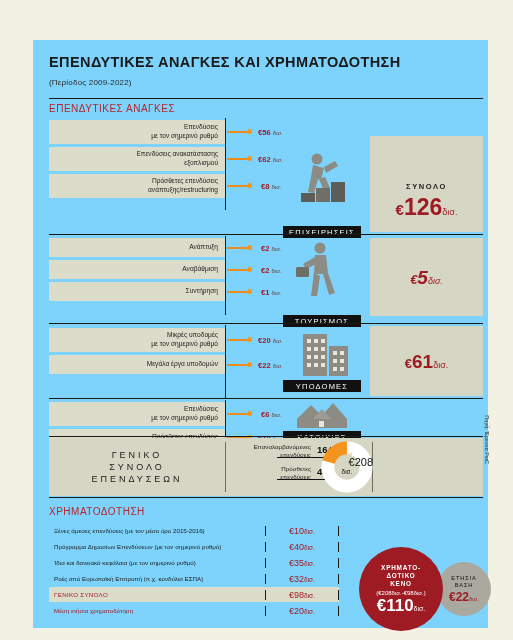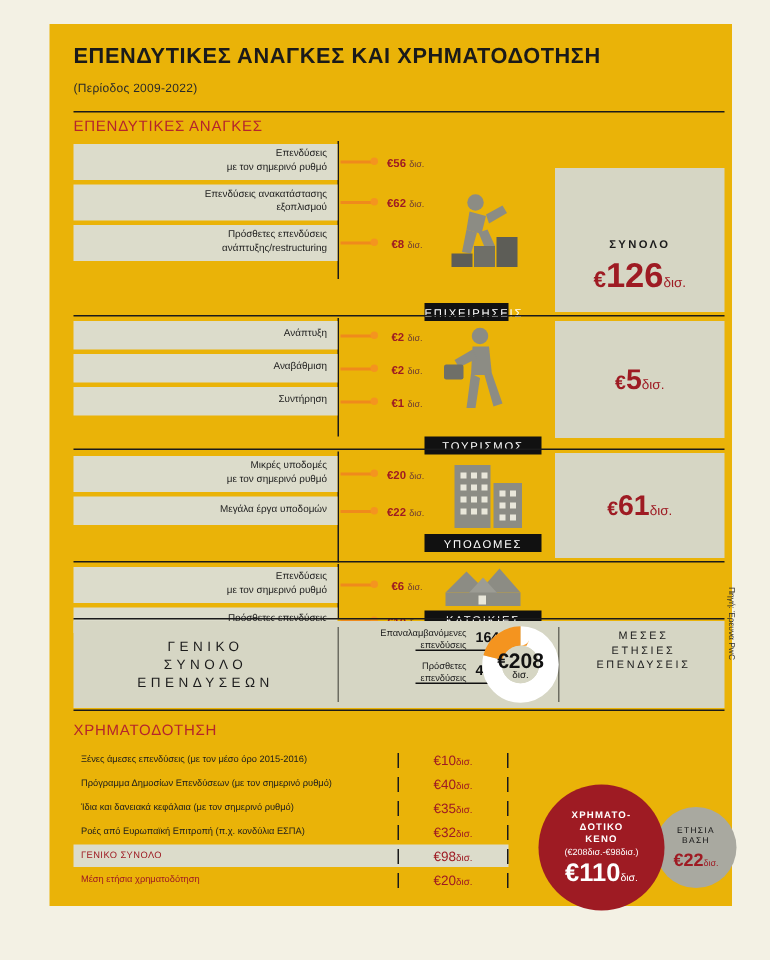--- a/index.html
+++ b/index.html
@@ -8,22 +8,22 @@
     background:#ffffff;
     font-family:"Liberation Sans","DejaVu Sans",sans-serif;
     -webkit-font-smoothing:antialiased;
   }
   #page{
     position:relative;width:513px;height:640px;
     background:#f3f1e4;
     box-sizing:border-box;
   }
   .canvas{
-    position:absolute;left:33px;top:16px;width:455px;height:588px;
-    background:#eab308;
+    position:absolute;left:33px;top:40px;width:455px;height:588px;
+    background:#7dd3fc;
   }
   
   .title{
     position:absolute;left:16px;top:14px;
     font-size:14.5px;font-weight:bold;letter-spacing:.4px;color:#1a1a1a;
     white-space:nowrap;
   }
   .subtitle{
     position:absolute;left:16px;top:38px;
     font-size:8px;color:#2a2a2a;letter-spacing:.2px;
@@ -94,21 +94,21 @@
   }
   .donutnum{position:absolute;font-size:9.5px;font-weight:bold;color:#111;}
   .leader{position:absolute;height:1px;background:#111;}
   .arrowhd{
     position:absolute;width:0;height:0;
     border-left:4px solid #111;border-top:2.5px solid transparent;border-bottom:2.5px solid transparent;
   }
   .donutcenter{
     position:absolute;text-align:center;line-height:1;
   }
-  .donutcenter .big{font-size:14px;font-weight:bold;color:#111;}
+  .donutcenter .big{font-size:11px;font-weight:normal;color:#111;text-align:right;}
   .donutcenter .u{font-size:6.5px;color:#111;}
   .avg{position:absolute;text-align:center;}
   .avg .l{font-size:7.2px;letter-spacing:1.8px;line-height:9.5px;color:#1b1b1b;}
   .avg .v{font-size:18px;font-weight:bold;color:#9e1b23;line-height:1;margin-top:2px;}
   .avg .v .cur{font-size:13px;}
   .avg .v .u{font-size:8px;font-weight:normal;}
   .srcv{
     position:absolute;right:-2px;top:424px;
     font-size:5.6px;color:#2a2a2a;
     transform:rotate(90deg);transform-origin:right top;white-space:nowrap;
@@ -202,21 +202,21 @@
       <circle cx="34" cy="7" r="5.5" fill="#8c8c84"></circle>
       <path d="M30 13 L41 16 L38 28 L28 25 Z" fill="#8c8c84"></path>
       <path d="M41 15 L52 9 L55 14 L43 21 Z" fill="#8c8c84"></path>
       <path d="M28 25 L25 40 L31 41 L35 27 Z" fill="#8c8c84"></path>
       <path d="M36 27 L41 39 L47 36 L42 25 Z" fill="#8c8c84"></path>
       <rect x="18" y="41" width="14" height="9" fill="#5d5d57"></rect>
       <rect x="33" y="36" width="14" height="14" fill="#6f6f68"></rect>
       <rect x="48" y="30" width="14" height="20" fill="#5d5d57"></rect>
     </svg>
   </div>
-  <div class="catlabel" style="left:250px;top:186px;width:56px;">ΕΠΙΧΕΙΡΗΣΕΙΣ</div>
+  <div class="catlabel" style="left:250px;top:186px;width:78px;">ΕΠΙΧΕΙΡΗΣΕΙΣ</div>
 
   <div class="bag">
     <svg width="26" height="30" viewBox="0 0 26 30">
       <path d="M9 2 L11 6 L15 6 L17 2 L13 4 Z" fill="#8c8c84"></path>
       <ellipse cx="13" cy="17" rx="11" ry="11" fill="#8c8c84"></ellipse>
       <text x="13" y="21.5" font-size="12" font-family="Liberation Sans, sans-serif" fill="#e9e7da" text-anchor="middle" font-weight="bold">€</text>
     </svg>
   </div>
   <div class="totbox" style="top:96px;height:96px;">
     <div class="totlabel" style="margin-top:32px;">ΣΥΝΟΛΟ</div>
@@ -261,21 +261,21 @@
       <circle cx="37" cy="8" r="5.5" fill="#8c8c84"></circle>
       <path d="M32 15 L43 15 L45 34 L31 34 Z" fill="#8c8c84"></path>
       <path d="M31 33 L28 56 L34 56 L37 36 Z" fill="#8c8c84"></path>
       <path d="M40 34 L46 55 L52 53 L45 33 Z" fill="#8c8c84"></path>
       <path d="M32 17 L20 24 L23 29 L35 23 Z" fill="#8c8c84"></path>
       <rect x="13" y="27" width="13" height="10" rx="1.5" fill="#6f6f68"></rect>
     </svg>
   </div>
   <div class="catlabel" style="left:250px;top:275px;width:78px;">ΤΟΥΡΙΣΜΟΣ</div>
 
-  <div class="totbox" style="top:198px;height:78px;">
+  <div class="totbox" style="top:198px;height:78px;font-style:italic;">
     <div class="totval sm">
       <span class="cur">€</span><span>5</span><span class="u">δισ.</span>
     </div>
   </div>
 
   <div class="gsep" style="top:283px;width:434px;"></div>
 
   <div class="axis" style="top:285px;height:74px;"></div>
 
   <div class="row" style="top:288px;height:24px;">
@@ -397,23 +397,20 @@
         <circle cx="26" cy="26" r="19" fill="none" stroke="#f4941f" stroke-width="13" stroke-dasharray="25.3 94.1" stroke-dashoffset="-94.1" transform="rotate(-90 26 26)"></circle>
         <circle cx="26" cy="26" r="12.5" fill="#d6d6c4"></circle>
       </svg>
       <div class="donutcenter" style="left:0;top:16px;width:52px;">
         <div class="big"><span>€</span><span>208</span></div>
         <div class="u" style="margin-top:1px;">δισ.</div>
       </div>
     </div>
 
     <div class="avg" style="left:330px;top:5px;width:100px;">
-      <div class="l">
-        <span>ΜΕΣΕΣ</span><br><span>ΕΤΗΣΙΕΣ</span><br><span>ΕΠΕΝΔΥΣΕΙΣ</span>
-      </div>
     </div>
   </div>
   <div class="gsep" style="top:457px;width:434px;"></div>
   <div class="srcv">Πηγή: Έρευνα PwC</div>
 
   <div class="sec-head" style="left:16px;top:466px;">ΧΡΗΜΑΤΟΔΟΤΗΣΗ</div>
 
   <div class="trow" style="top:483px;">
     <div class="tl">Ξένες άμεσες επενδύσεις (με τον μέσο όρο 2015-2016)</div>
     <div class="tv"><span>€</span><span>10</span><span class="u">δισ.</span></div>

